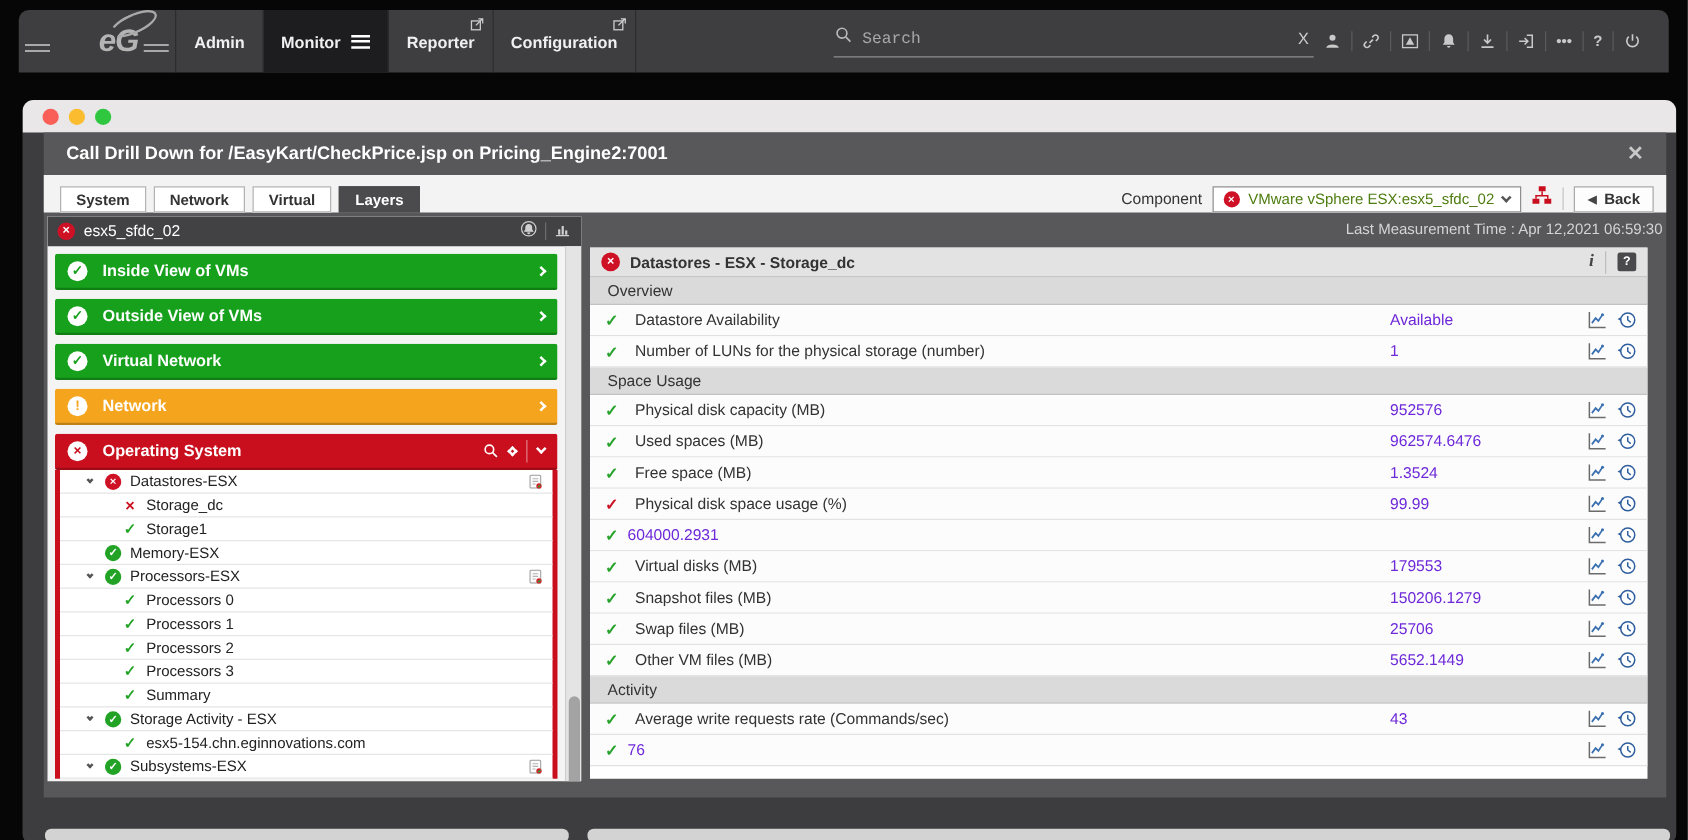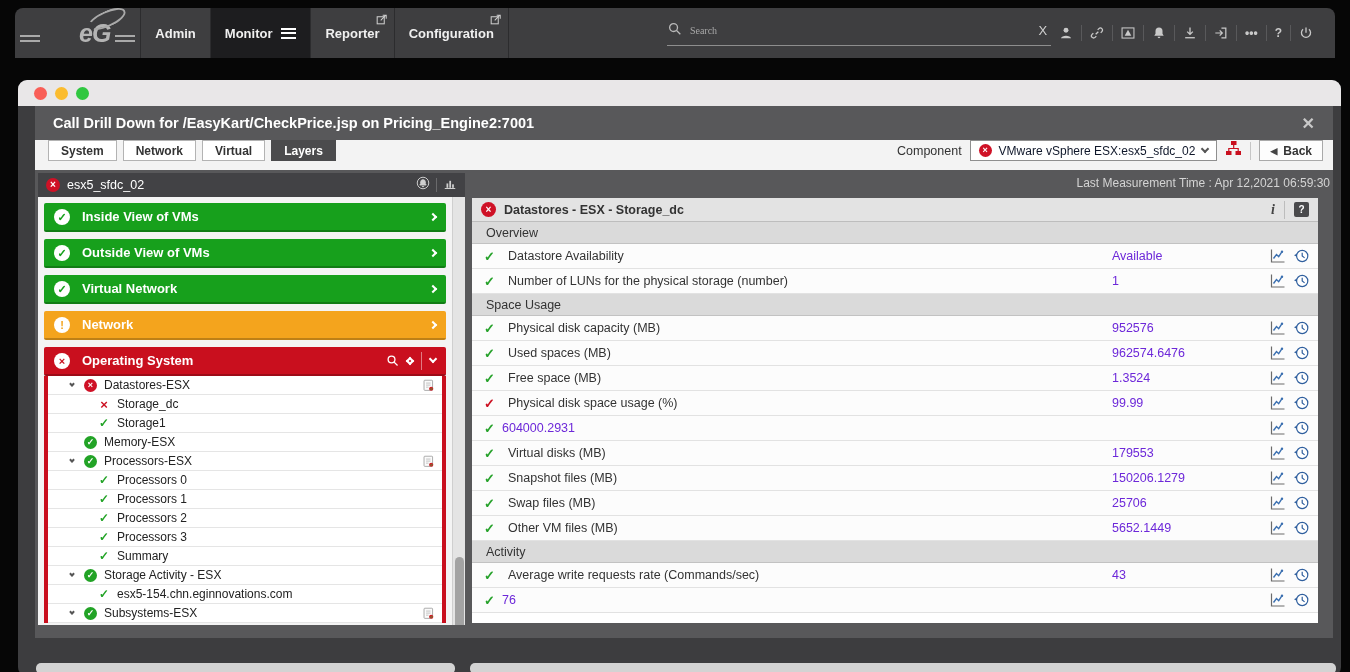--- a/index.html
+++ b/index.html
@@ -19,22 +19,22 @@
   .navtab { padding:0 14px; display:flex; align-items:center; justify-content:center; gap:9px;
             color:#f0f0f0; font-size:13px; font-weight:bold; border-right:1px solid #2c2c2e; position:relative; cursor:pointer; }
   .navtab.active { background:#1d1d1f; }
   .burger { width:15px; height:11px; border-top:2px solid #fff; border-bottom:2px solid #fff; position:relative; }
   .burger::after { content:''; position:absolute; left:0; right:0; top:2.5px; height:2px; background:#fff; }
   .extlink { position:absolute; top:5px; right:7px; width:11px; height:11px; color:#cfcfcf; }
   .extlink svg { width:11px; height:11px; }
   .search { margin-left:158px; width:408px; align-self:center; display:flex; align-items:center;
             border-bottom:1px solid #8e8e8e; padding-bottom:5px; color:#b9b9b9; }
   .search .icn svg { width:15px; height:15px; }
-  .search input { flex:1; background:transparent; border:0; outline:none; color:#0ea5e9; font-size:10px; margin:0 8px;
-                  font-family:Liberation Serif, serif; }
+  .search input { flex:1; background:transparent; border:0; outline:none; color:#0ea5e9; font-size:13px; margin:0 8px;
+                  font-family:Liberation Mono, monospace; }
   .search input::placeholder { color:#a8a8a8; }
   .search-clear { color:#cfcfcf; font-size:13px; padding:0 4px; cursor:pointer; }
   .navicons { margin-left:auto; margin-right:14px; align-self:center; display:flex; align-items:center; }
   .nicon { padding:0 8px; border-right:1px solid #59595b; color:#c9c9c9; display:flex; align-items:center; height:16px;
            font-size:12px; font-weight:bold; cursor:pointer; }
   .nicon:last-child { border-right:0; }
   .nicon svg { width:14px; height:14px; }
 
   
   #macwin { position:absolute; left:18px; top:80px; width:1323px; height:596px;
@@ -42,30 +42,30 @@
   .titlebar { height:26px; background:#e9e7e8; display:flex; align-items:center; padding-left:16px; gap:8px; }
   .tl { width:13px; height:13px; border-radius:50%; }
   .tl.red { background:#f95e57; } .tl.yellow { background:#fbbc2f; } .tl.green { background:#30c740; }
 
   
   #modal { position:absolute; left:17px; top:26px; width:1298px; height:532px; background:#58585a; }
   .modal-header { height:34px; display:flex; align-items:center; padding:0 18px; }
   .modal-title { flex:1; color:#fff; font-weight:bold; font-size:14.5px; }
   .modal-close { color:#c9c9c9; font-size:16px; font-weight:bold; cursor:pointer; }
 
-  .tabstrip { height:30px; background:#f3f3f3; display:flex; align-items:flex-start; padding:0 10px 0 13px; gap:6px; }
+  .tabstrip { height:30px; background:#f3f3f3; display:flex; align-items:flex-end; padding:16px 10px 0 13px; gap:6px; }
   .dtab { height:21px; padding:0 12px; display:flex; align-items:center; background:#fff;
           border:1px solid #b3b3b3; font-size:12px; font-weight:bold; color:#333; cursor:pointer; }
   .dtab.active { background:#4b4b4d; color:#fff; border-color:#4b4b4d; }
   .comp-cluster { margin-left:auto; display:flex; align-items:center; gap:8px; }
   .comp-label { font-size:12.5px; color:#333; }
   .comp-select { height:21px; border:1px solid #8f8f8f; background:#fff; display:flex; align-items:center;
                  gap:7px; padding:0 8px; cursor:pointer; }
   .comp-select .disc.sm { width:13px; height:13px; font-size:9px; line-height:13px; }
-  .comp-text { font-size:12px; color:#0f172a; }
+  .comp-text { font-size:12px; color:#4d7c0f; }
   .chev { display:inline-block; width:6px; height:6px; border-right:2px solid currentColor; border-bottom:2px solid currentColor; }
   .chev.down { transform:rotate(45deg); margin-top:-3px; }
   .chev.right { transform:rotate(-45deg); }
   .chev.up { transform:rotate(225deg); margin-bottom:-3px; }
   .comp-select .chev { color:#555; }
   .vdivider { width:1px; height:18px; background:#c6c6c6; }
   .back-btn { height:21px; border:1px solid #a9a9a9; background:#fdfdfd; display:flex; align-items:center; gap:6px;
               padding:0 10px; font-size:12px; font-weight:bold; color:#333; cursor:pointer; }
   .back-arrow { font-size:9px; color:#444; }
   .topo { cursor:pointer; } .topo svg { width:17px; height:17px; }

